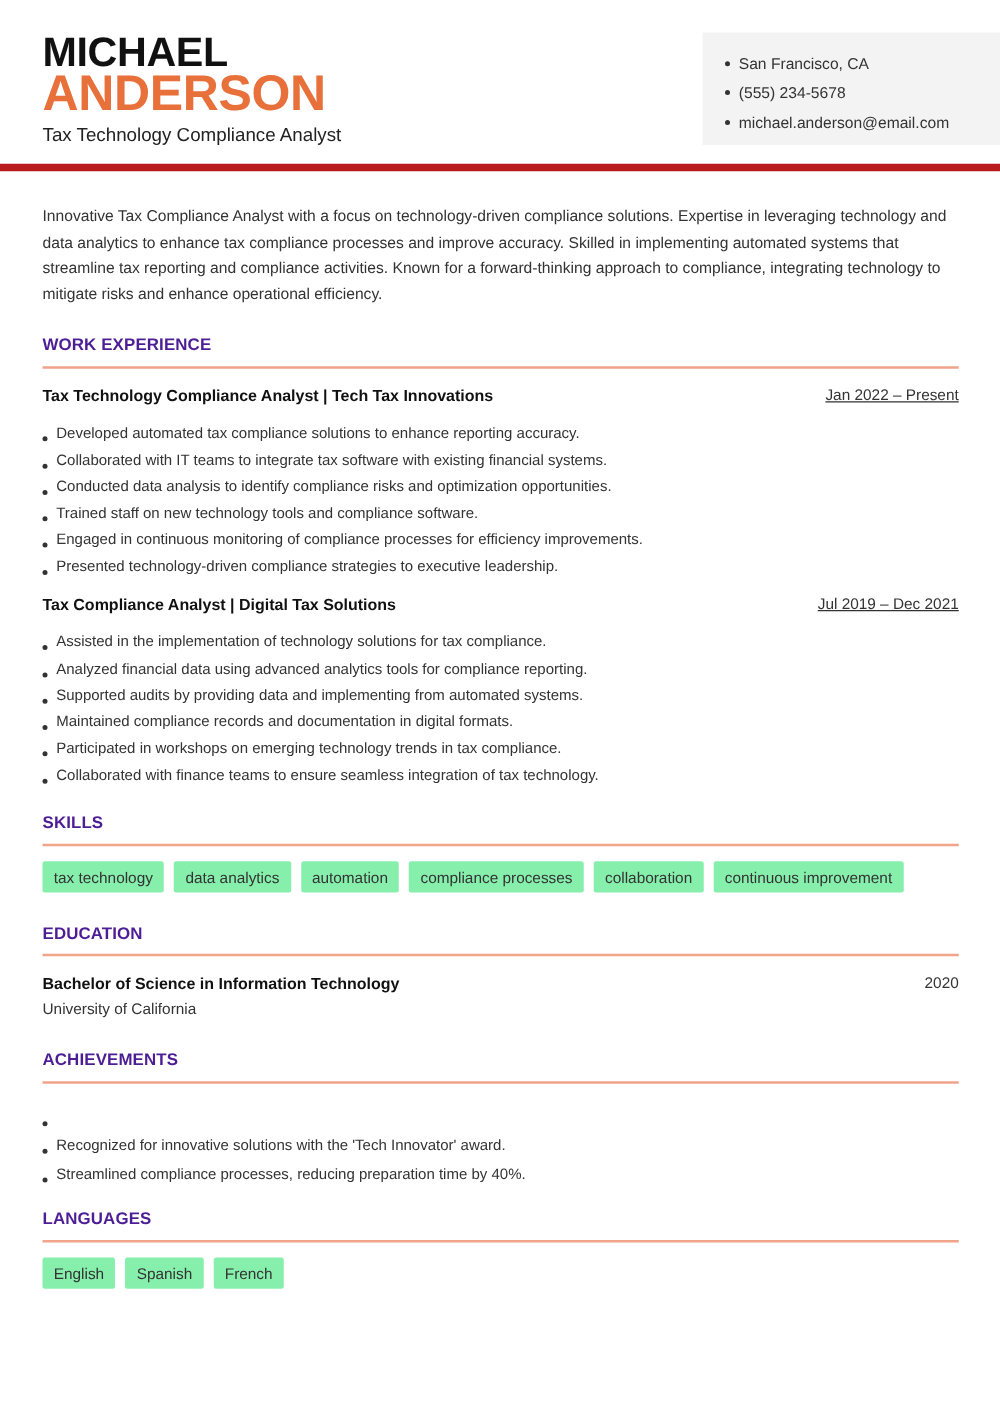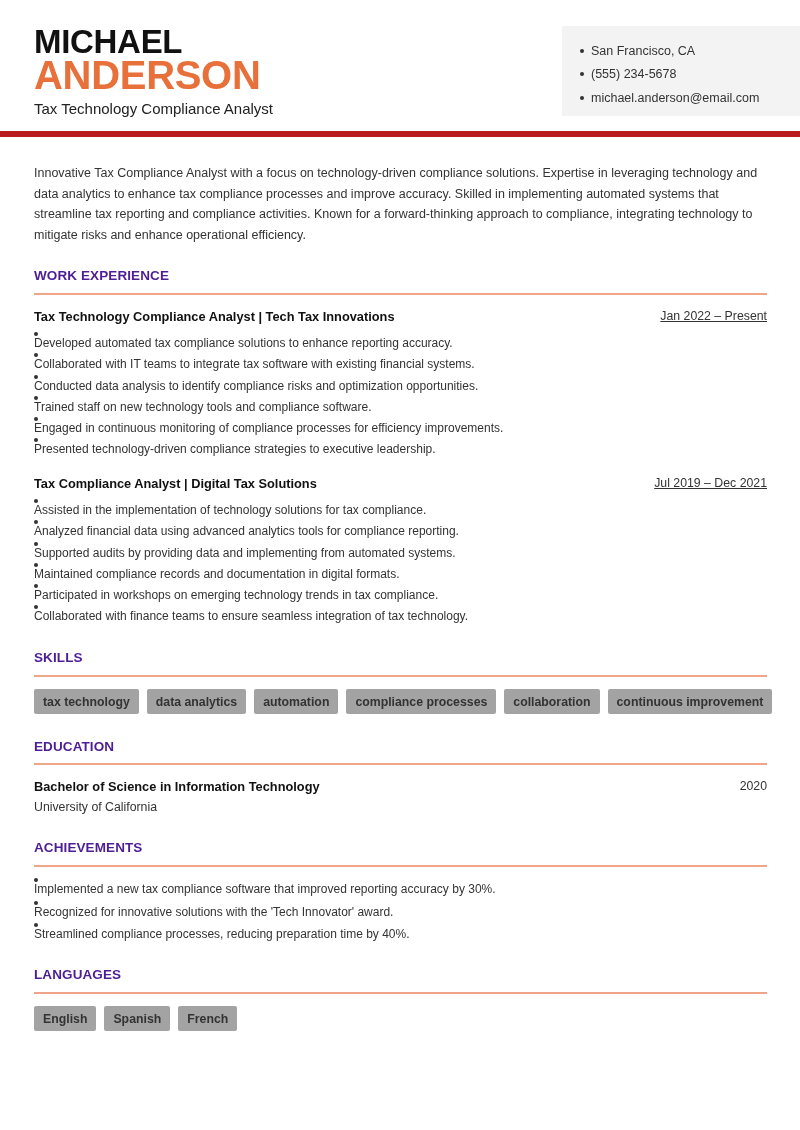--- a/index.html
+++ b/index.html
@@ -12,23 +12,23 @@
   .contact-box { position: absolute; left: 562px; top: 26px; width: 238px; height: 90px; background: #f3f3f3; padding: 13px 0 0 18px; }
   .contact-item { font-size: 12.5px; color: #333; height: 23.5px; display: flex; align-items: center; }
   .bullet { display: inline-block; width: 4px; height: 4px; background: #333; border-radius: 50%; margin-right: 7px; flex-shrink: 0; }
   .summary { position: absolute; left: 34px; top: 163px; width: 735px; font-size: 12.5px; line-height: 20.7px; color: #333; }
   .section-title { position: absolute; left: 34px; font-size: 13.5px; font-weight: 700; color: #4c1d95; letter-spacing: 0.1px; }
   .section-rule { position: absolute; left: 34px; width: 733px; height: 2px; background: #f0a58a; }
   .job-head { position: absolute; left: 34px; width: 733px; display: flex; justify-content: space-between; font-size: 12.8px; }
   .job-head .role { font-weight: 700; color: #111; }
   .job-head .dates { color: #333; font-size: 12.3px; text-decoration: underline; }
   .bullets { position: absolute; left: 34px; width: 733px; list-style: none; }
-  .bullets li { font-size: 12px; color: #333; height: 21.3px; display: flex; align-items: flex-start; flex-direction: column; }
+  .bullets li { font-size: 12px; color: #333; height: 21.3px; display: flex; align-items: flex-end; }
   .tags { position: absolute; left: 34px; display: flex; gap: 8px; }
-  .tag { background: #a3a3a3; font-size: 12.3px; color: #333; padding: 0 9px; height: 25px; display: flex; align-items: center; border-radius: 2px; font-weight: bold; }
+  .tag { background: #86efac; font-size: 12.3px; color: #333; padding: 0 9px; height: 25px; display: flex; align-items: center; border-radius: 2px; }
   .edu-head { position: absolute; left: 34px; width: 733px; display: flex; justify-content: space-between; font-size: 12.8px; }
   .edu-head .degree { font-weight: 700; color: #111; }
   .edu-head .year { color: #333; font-size: 12.3px; }
   .school { position: absolute; left: 34px; font-size: 12.3px; color: #333; }
 </style>
 </head>
 <body>
 
 <div class="header">
   <div class="name-first">MICHAEL</div>
@@ -134,21 +134,20 @@
   <span class="degree">Bachelor of Science in Information Technology</span>
   <span class="year">2020</span>
 </div>
 <div class="school" style="top:800px">University of California</div>
 
 <div class="section-title" style="top:840px">ACHIEVEMENTS</div>
 <div class="section-rule" style="top:865px"></div>
 <ul class="bullets" style="top:878px">
   <li style="height:22.5px">
       <span class="bullet"></span>
-      <span>Implemented a new tax compliance software that improved reporting accuracy by 30%.</span>
     </li>
   <li style="height:22.5px">
       <span class="bullet"></span>
       <span>Recognized for innovative solutions with the 'Tech Innovator' award.</span>
     </li>
   <li style="height:22.5px">
       <span class="bullet"></span>
       <span>Streamlined compliance processes, reducing preparation time by 40%.</span>
     </li>
 </ul>

